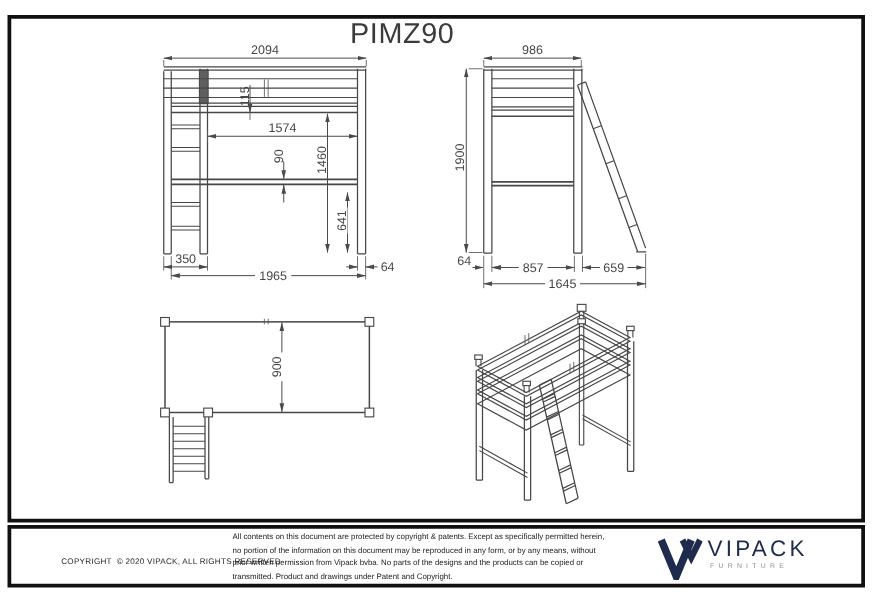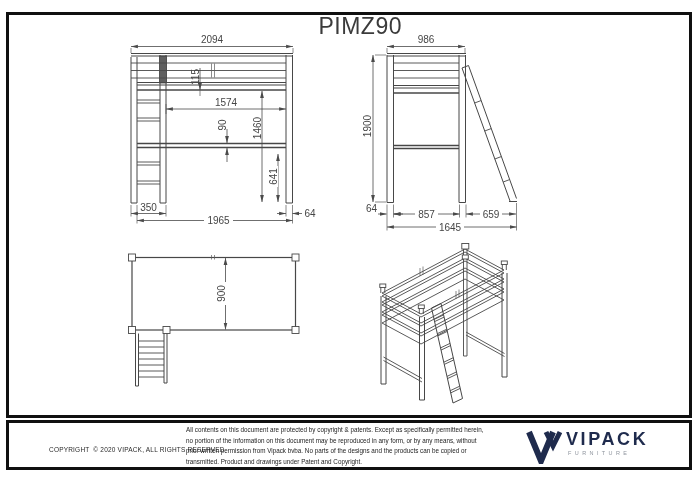--- a/index.html
+++ b/index.html
@@ -11,21 +11,21 @@
     position:absolute; left:6px; top:12px; width:686px; height:406px;
     border:3px solid #101010; background:#fff;
   }
   .footer-box {
     position:absolute; left:6px; top:420px; width:686px; height:50px;
     border:3px solid #101010; background:#fff;
   }
 
   .drawing-title {
     position:absolute; left:280px; top:13px; width:122px;
-    text-align:right; font-size:23px; font-weight:400; letter-spacing:0.5px;
+    text-align:left; font-size:23px; font-weight:400; letter-spacing:0.5px;
     color:#3b3b3b;
   }
 
   svg.canvas { position:absolute; left:0; top:0; }
 
   .ln   { stroke:#474747; stroke-width:1; fill:none; }
   .ln09 { stroke:#474747; stroke-width:0.9; fill:none; }
   .ln13 { stroke:#474747; stroke-width:1.3; fill:none; }
   .ext  { stroke:#5a5a5a; stroke-width:0.7; fill:none; }
   .dimln{ stroke:#4a4a4a; stroke-width:0.8; fill:none; }
@@ -40,21 +40,21 @@
   .legal {
     position:absolute; left:177px; top:2px; width:348px;
     font-size:6.3px; line-height:10.6px; color:#1c1c1c;
   }
   .brand {
     position:absolute; right:13px; top:5px; width:150px; height:36px;
   }
   .brand-mark { position:absolute; left:0; top:0; }
   .brand-text { position:absolute; left:40px; top:2px; text-align:left; }
   .brand-name {
-    font-size:18px; font-weight:700; letter-spacing:2.6px; color:#1f2b4d;
+    font-size:18px; font-weight:400; letter-spacing:2.6px; color:#1f2b4d;
     line-height:19px;
   }
   .brand-tagline {
     font-size:5.5px; letter-spacing:3.4px; color:#8f959e; margin-top:1px;
     padding-left:2px;
   }
 </style>
 </head>
 <body>
 

